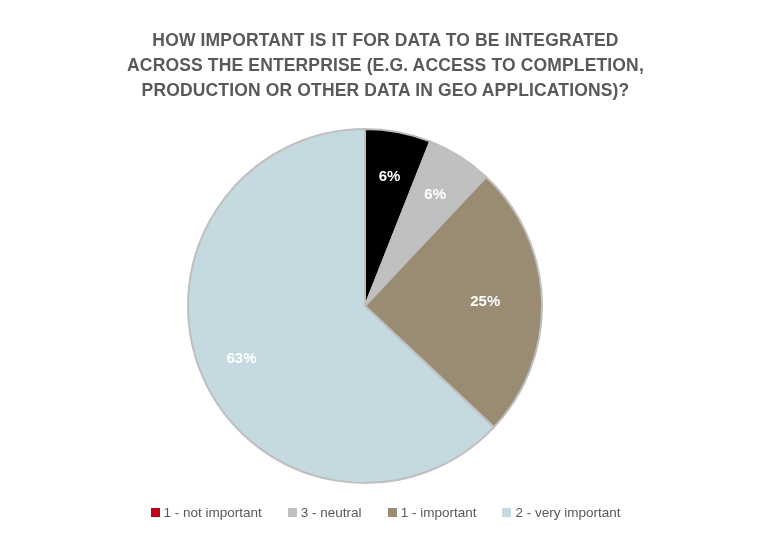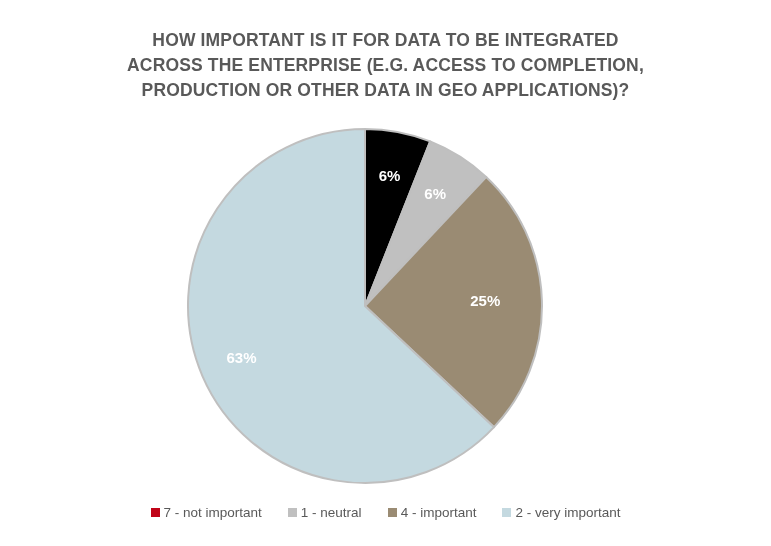--- a/index.html
+++ b/index.html
@@ -118,29 +118,29 @@
           <text x="435.18" y="77.41" class="slice-label">6%</text>
           <text x="485.30" y="184.22" class="slice-label">25%</text>
           <text x="241.54" y="241.42" class="slice-label">63%</text>
         </g>
     </svg>
   </div>
 
   <div id="legend">
       <div class="legend-item">
         <span class="legend-swatch" style="background: rgb(192, 4, 24);"></span>
-        <span class="legend-label">7 - not important</span>
+        <span class="legend-label">1 - not important</span>
       </div>
       <div class="legend-item">
         <span class="legend-swatch" style="background: rgb(192, 192, 192);"></span>
-        <span class="legend-label">1 - neutral</span>
+        <span class="legend-label">3 - neutral</span>
       </div>
       <div class="legend-item">
         <span class="legend-swatch" style="background: rgb(154, 139, 115);"></span>
-        <span class="legend-label">4 - important</span>
+        <span class="legend-label">1 - important</span>
       </div>
       <div class="legend-item">
         <span class="legend-swatch" style="background: rgb(196, 217, 224);"></span>
         <span class="legend-label">2 - very important</span>
       </div>
     </div>
 
 </div>
 
 </body></html>

